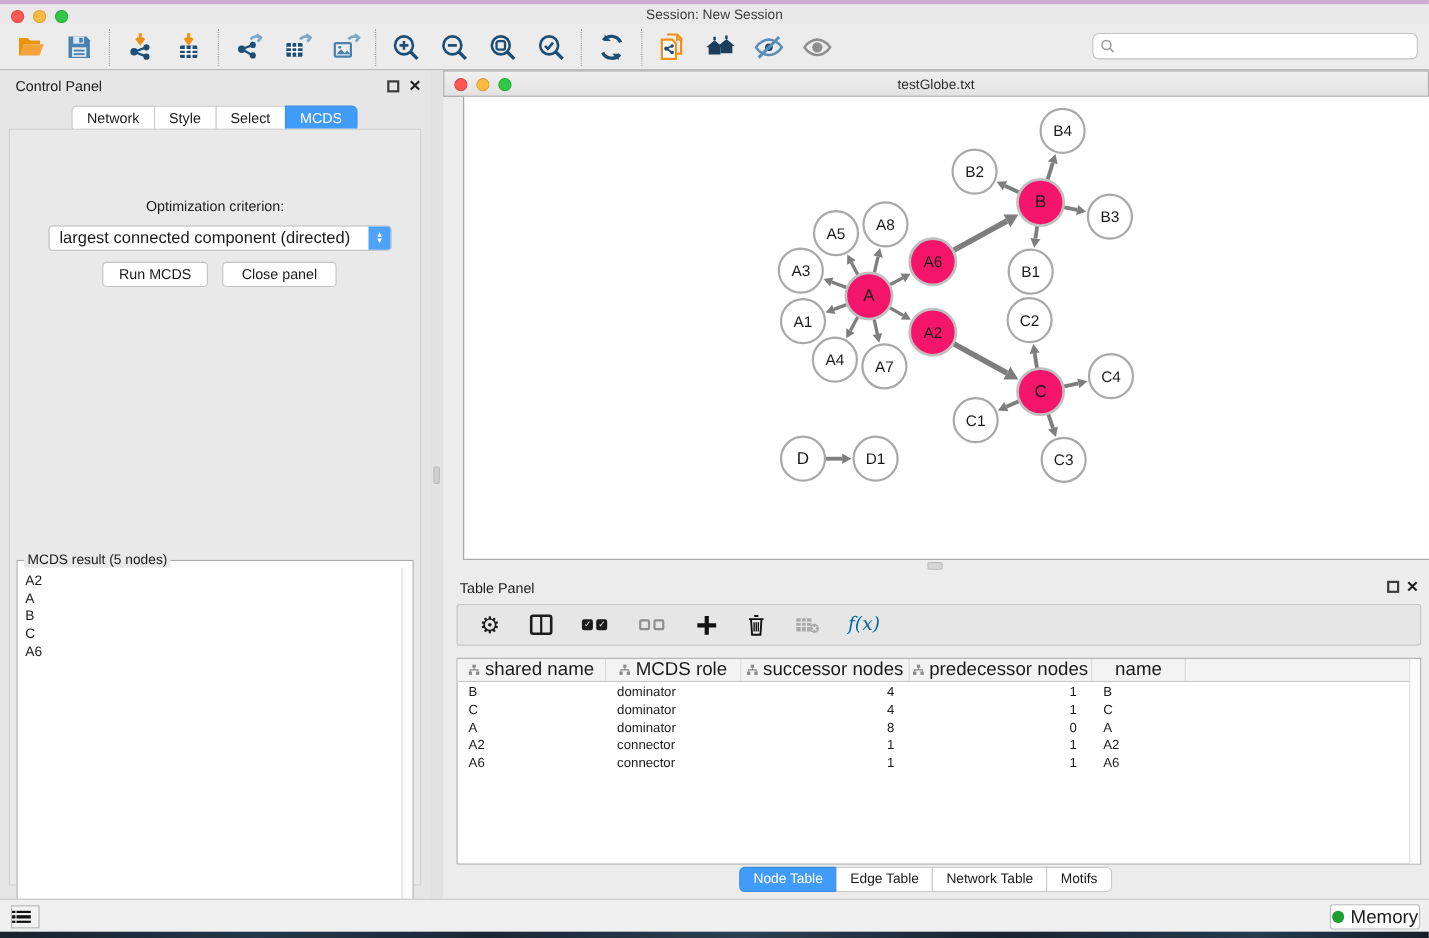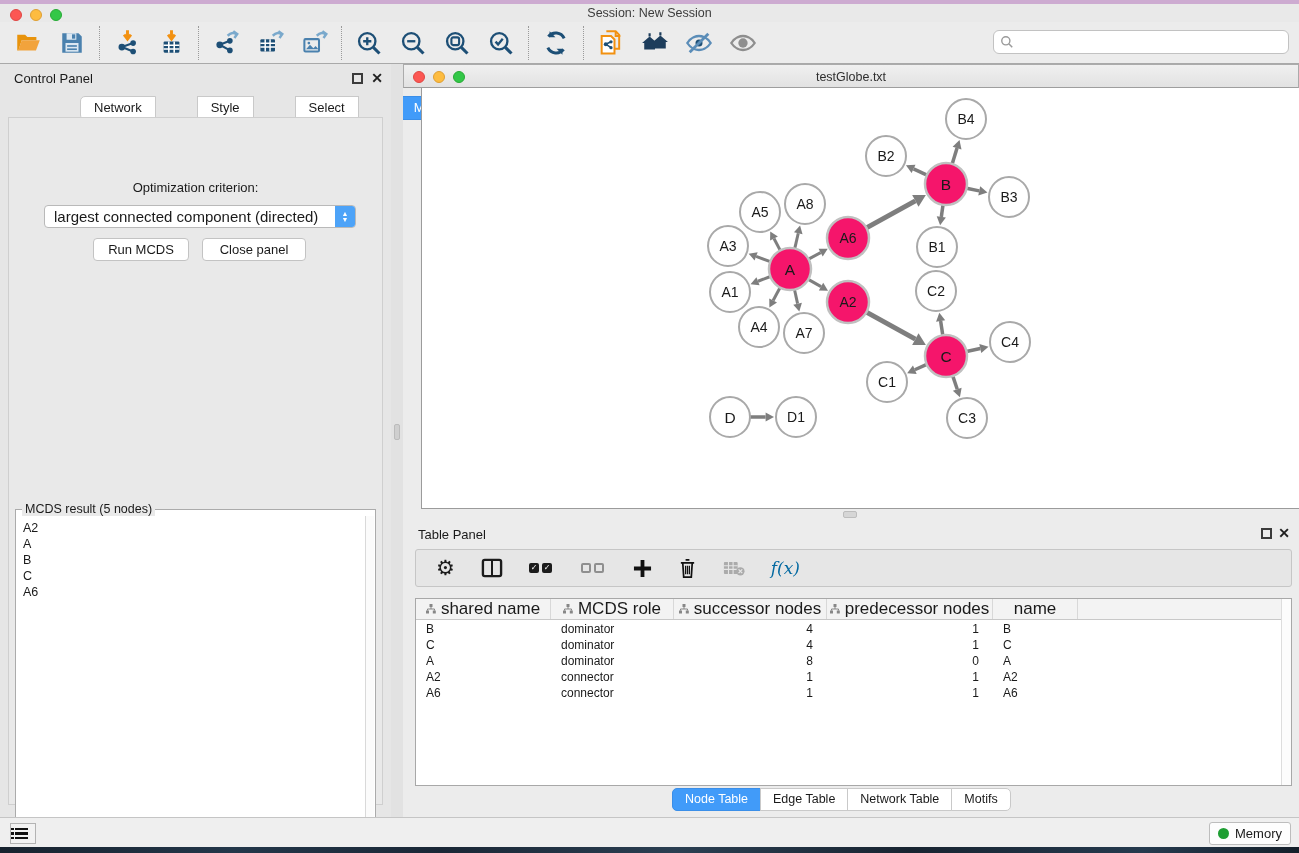--- a/index.html
+++ b/index.html
@@ -29,21 +29,21 @@
   .panel-title { position:absolute; left:14px; top:7px; font-size:13px; color:#1a1a1a; }
   .float-box { position:absolute; width:11px; height:11px; border:2px solid #3b3b3b; top:9px; cursor:pointer; }
   .close-x { position:absolute; top:6px; font-size:14px; font-weight:bold; color:#1f1f1f; cursor:pointer; }
   .cp-float { right:28px; } .cp-close { right:8px; }
 
   .seg-tabs { position:absolute; display:flex; }
   .seg-tab { background:#fff; border:1px solid #C9C9C9; padding:3px 13px 4px; font-size:13px; margin-left:-1px; cursor:pointer; white-space:nowrap; }
   .seg-tab:first-child { border-radius:5px 0 0 5px; margin-left:0; }
   .seg-tab:last-child { border-radius:0 5px 5px 0; }
   .seg-tab.active { background:#419BF9; border-color:#3A8EE8; color:#fff; }
-  .cp-tabs { left:80px; top:32px;gap:42px; }
+  .cp-tabs { left:65px; top:32px; }
 
   .cp-content { position:absolute; left:8px; top:53px; width:375px; height:688px; background:#E9E9E9; border:1px solid #CFCFCF; }
   .opt-label { position:absolute; left:0; width:100%; top:62px; text-align:center; font-size:13px; }
   .dropdown { position:absolute; left:35px; top:87px; width:312px; height:23px; background:#fff; border:1px solid #B9B9B9; border-radius:4px; display:flex; align-items:center; cursor:pointer; }
   .dropdown .dd-text { flex:1; padding-left:9px; font-size:15px; white-space:nowrap; }
   .dd-stepper { width:20px; height:21px; background:#4DA3F8; border-radius:0 3px 3px 0; display:flex; flex-direction:column; align-items:center; justify-content:center; color:#fff; font-size:7px; line-height:6px; }
   .cp-btn { position:absolute; top:120px; height:23px; background:#fff; border:1px solid #C3C3C3; border-radius:4px; font-size:13px; font-family:"Liberation Sans",sans-serif; cursor:pointer; color:#1a1a1a; }
   .btn-run { left:84px; width:96px; }
   .btn-close { left:193px; width:104px; }
 
@@ -89,21 +89,21 @@
   .td.num { text-align:right; padding-right:14px; }
 
   .tp-tabs { left:269px; top:267px; position:absolute; }
   .tp-tabs .seg-tab { font-size:12.5px; padding:3px 12px 4px; }
 
   
   .statusbar { position:absolute; left:0; top:817px; width:1299px; height:30px; background:#EFEFEF; border-top:1px solid #C5C5C5; }
   .list-btn { position:absolute; left:10px; top:5px; width:26px; height:21px; background:#F2F2F2; border:1px solid #B3B3B3; display:flex; flex-direction:column; justify-content:center; gap:2px; padding-left:4px; cursor:pointer; }
   .list-btn .bar { width:13px; height:2.5px; background:#111; position:relative; }
   .list-btn .bar::before { content:""; position:absolute; left:-4px; top:0; width:2.5px; height:2.5px; background:#111; }
-  .memory-btn { position:absolute; right:8px; top:4px; width:82px; height:23px; background:#FDFDFD; border:1px solid #BDBDBD; border-radius:3px; display:flex; align-items:center; justify-content:center; gap:6px; font-size:13px; cursor:pointer; }
+  .memory-btn { position:absolute; right:8px; top:4px; width:82px; height:23px; background:#FDFDFD; border:1px solid #BDBDBD; border-radius:3px; display:flex; align-items:center; justify-content:center; gap:6px; font-size:17px; cursor:pointer; }
   .mem-dot { width:11px; height:11px; border-radius:50%; background:#1E9E33; }
   .desktop-bottom { position:absolute; left:0; top:847px; width:1299px; height:6px;
      background:linear-gradient(90deg,#17222E,#23374A 18%,#1A2736 34%,#2B3F52 52%,#182431 70%,#253A4E 88%,#141F2A); }
 
   svg text { font-family:"Liberation Sans",sans-serif; }
 </style>
 </head>
 <body>
 
 <div class="desktop-top"></div>

